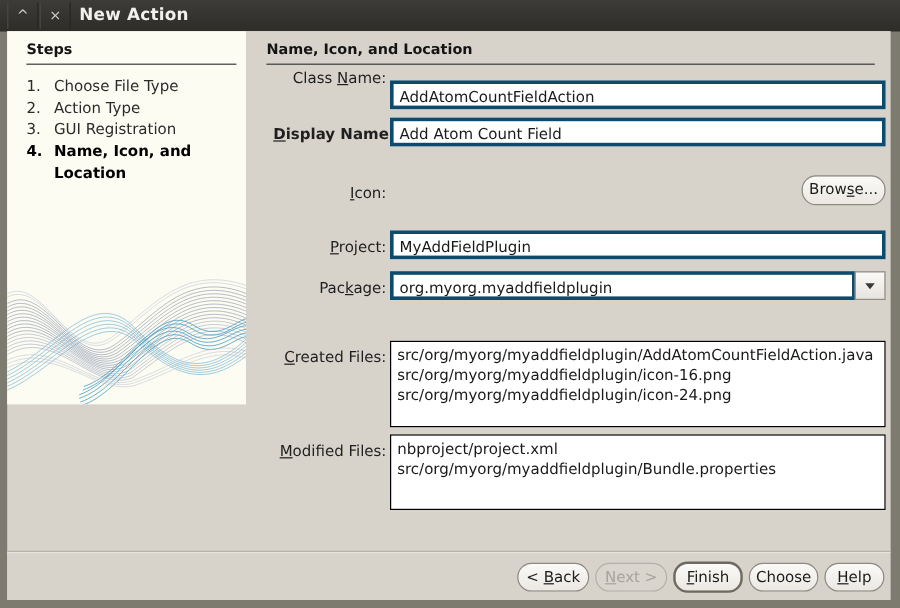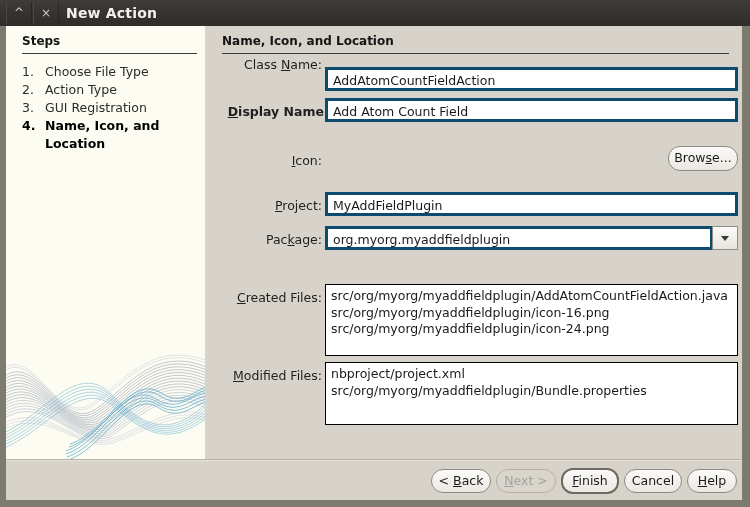--- a/index.html
+++ b/index.html
@@ -78,21 +78,21 @@
     background: #d7d3cb;
     box-sizing: border-box;
   }
 
   
   .steps-panel {
     position: absolute;
     left: 0;
     top: 0;
     width: 199px;
-    height: 433px;
+    height: 311px;
     background: #fdfcf3;
     box-sizing: border-box;
     overflow: hidden;
   }
   .steps-title {
     position: absolute;
     left: 16px;
     top: 8px;
     font-size: 12px;
     font-weight: bold;
@@ -399,21 +399,21 @@
 
       <div class="btn disabled" style="left:490px; top:10px; width:60px; height:24px;">
           <span><span></span><u>N</u><span>ext &gt;</span></span>
         </div>
 
       <div class="btn default" style="left:555px; top:9px; width:58px; height:26px;">
           <span><span></span><u>F</u><span>inish</span></span>
         </div>
 
       <div class="btn" style="left:618px; top:10px; width:58px; height:24px;">
-          <span><span>Cancel</span><u></u><span></span></span>
+          <span><span>Choose</span><u></u><span></span></span>
         </div>
 
       <div class="btn" style="left:681px; top:10px; width:50px; height:24px;">
           <span><span></span><u>H</u><span>elp</span></span>
         </div>
     </div>
 
   </div>
 </div>
 

